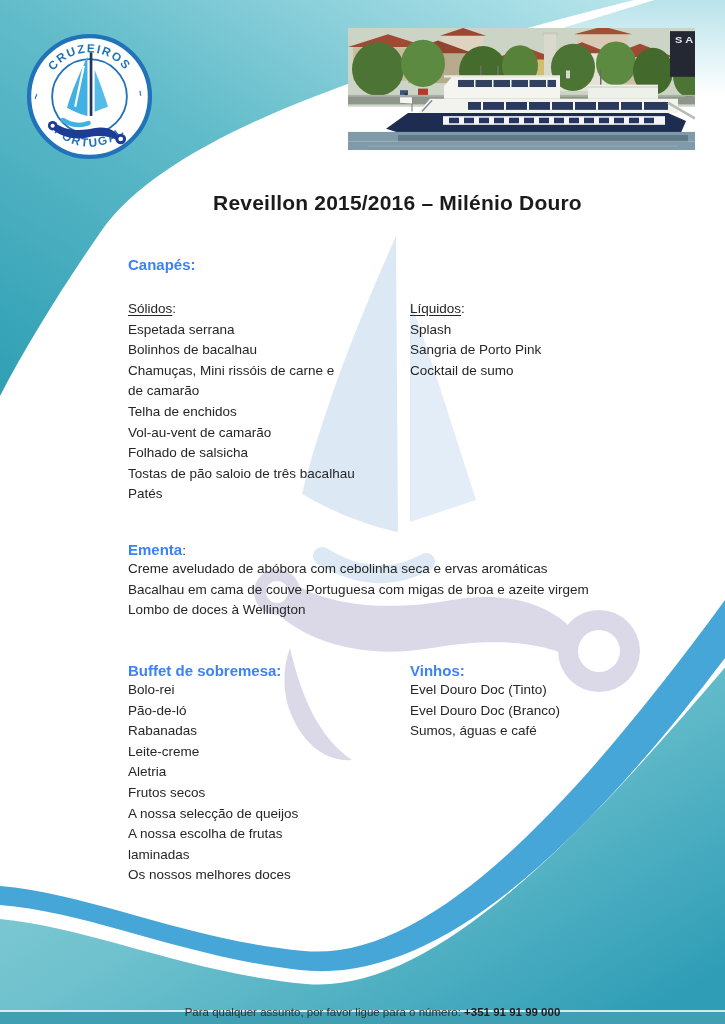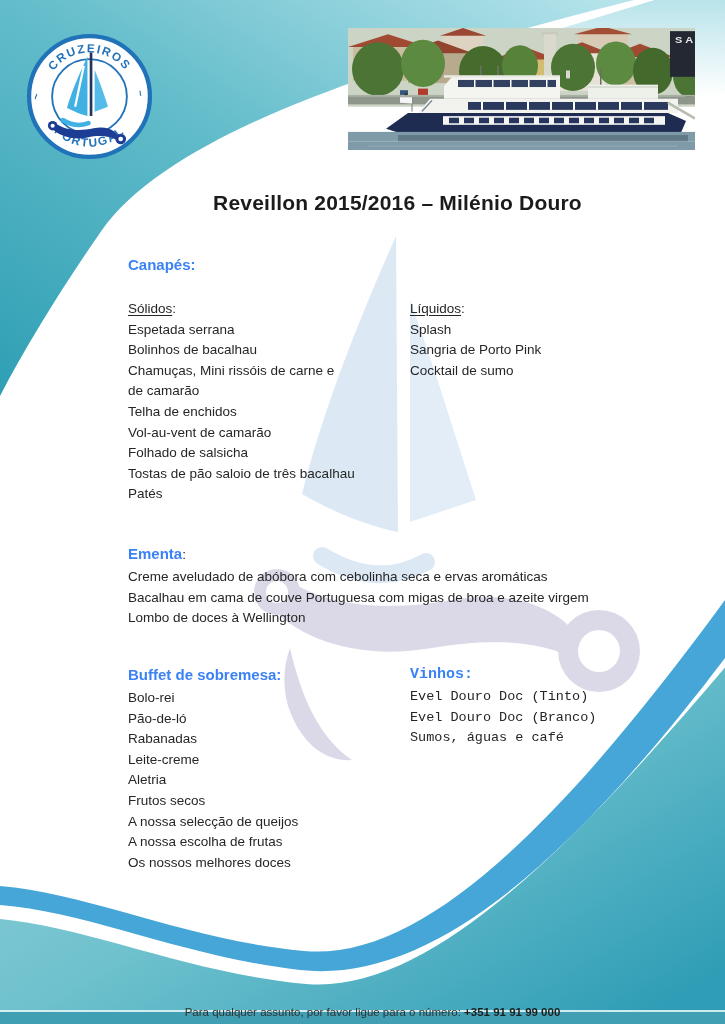--- a/index.html
+++ b/index.html
@@ -18,21 +18,21 @@
   .photo-box svg{width:100%;height:100%;display:block;}
   .sign-text{font-family:"Liberation Sans",sans-serif;font-size:11px;font-weight:bold;
     fill:#e9e9e9;letter-spacing:3px;}
   .title{
     position:absolute;left:70px;right:0;top:191px;margin:0;text-align:center;
     font-size:21px;font-weight:bold;color:#1b1b1b;letter-spacing:.2px;
   }
   .block{position:absolute;font-size:13.5px;line-height:20.6px;white-space:nowrap;}
   .h2{font-size:15px;font-weight:bold;color:#3b82f6;}
   .u{text-decoration:underline;text-underline-offset:2px;}
-  .heading-line{line-height:24px;}
+  .heading-line{line-height:16px;}
   .footer{
     position:absolute;left:20px;right:0;top:982px;text-align:center;
     font-size:11.5px;color:#313131;margin-top:24px;
   }
   .footer b{color:#1d1d1d;}
   [data-name]{box-sizing:border-box;}
 </style>
 </head>
 <body>
 
@@ -259,25 +259,26 @@
     <div class="heading-line" data-name="buffet-heading-line"><span class="h2" data-name="buffet-heading">Buffet de sobremesa:</span></div>
     <div data-name="buffet-list">
         <div data-name="buffet-item">Bolo-rei</div>
         <div data-name="buffet-item">Pão-de-ló</div>
         <div data-name="buffet-item">Rabanadas</div>
         <div data-name="buffet-item">Leite-creme</div>
         <div data-name="buffet-item">Aletria</div>
         <div data-name="buffet-item">Frutos secos</div>
         <div data-name="buffet-item">A nossa selecção de queijos</div>
         <div data-name="buffet-item">A nossa escolha de frutas</div>
+        <div data-name="buffet-item">laminadas</div>
         <div data-name="buffet-item">Os nossos melhores doces</div>
       </div>
   </div>
 
-  <div class="block" style="left:410px;top:663px;font-family:Liberation Mono, monospace;" data-name="vinhos-section">
+  <div class="block" style="left:410px;top:663px;" data-name="vinhos-section">
     <div class="heading-line" data-name="vinhos-heading-line"><span class="h2" data-name="vinhos-heading">Vinhos:</span></div>
     <div data-name="vinhos-list">
         <div data-name="vinhos-item">Evel Douro Doc (Tinto)</div>
         <div data-name="vinhos-item">Evel Douro Doc (Branco)</div>
         <div data-name="vinhos-item">Sumos, águas e café</div>
       </div>
   </div>
 
   <div class="footer" data-name="footer-contact">
     <span data-name="footer-text">Para qualquer assunto, por favor ligue para o número:</span>

